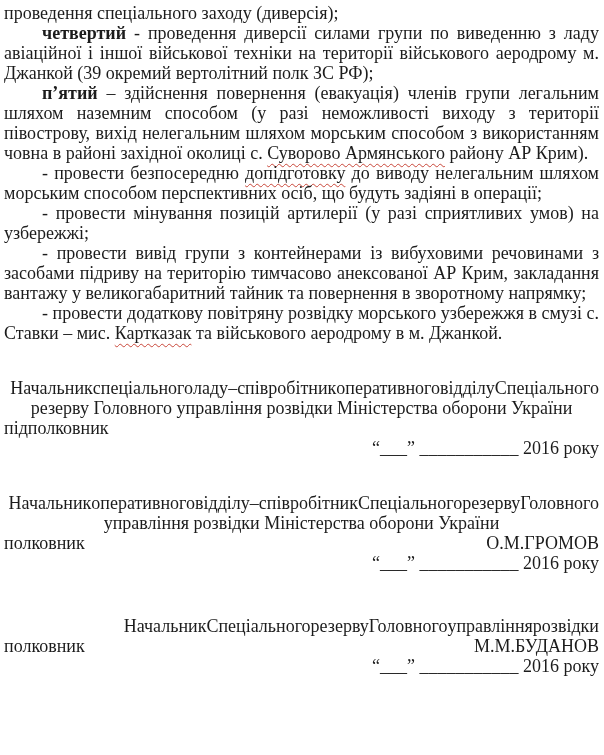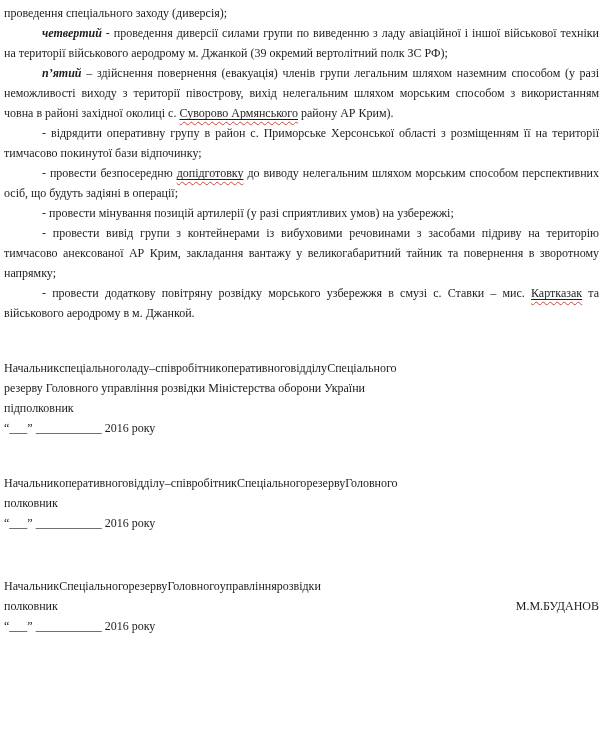--- a/index.html
+++ b/index.html
@@ -8,68 +8,66 @@
     --spell:#c9473a;
   }
   html,body{margin:0;padding:0;background:var(--bg);}
   .page{
     width:604px;
     min-height:755px;
     box-sizing:border-box;
     background:var(--bg);
     color:var(--text);
     font-family:"Liberation Serif","DejaVu Serif",serif;
-    font-size:12px;
+    font-size:18px;
     line-height:20px;
     padding:3px 5px 6px 4px;
     overflow:hidden;
   }
   .para{
     margin:0;
     text-align:justify;
   }
   .para.indent{text-indent:38px;}
-  .lead{font-weight:bold;font-style:italic;}
+  .lead{font-weight:bold;}
   .u-word{
-    text-decoration:underline;
     text-decoration-thickness:1px;
     text-underline-offset:2px;
   }
   .sp-wavy{
     text-decoration:underline wavy var(--spell);
     text-decoration-thickness:1px;
     text-underline-offset:4px;
     text-decoration-skip-ink:none;
   }
   .sig-block{margin:0;}
   .sig-block.b0{margin-top:35px;}
   .sig-block.b1{margin-top:35px;}
   .sig-block.b2{margin-top:43px;}
   .jline{
     display:flex;
-    justify-content:flex-start;
+    justify-content:flex-end;
   }
   .jline span{white-space:pre;}
-  .tline{text-align:left;}
+  .tline{text-align:center;}
   .rank-row{
     display:flex;
     justify-content:space-between;
     text-align:right;
   }
-  .date-line{text-align:left;white-space:pre;}
+  .date-line{text-align:right;white-space:pre;}
 </style>
 </head>
 <body>
 
 <div class="page">
   <div class="doc-body">
       <p class="para">проведення спеціального заходу (диверсія);</p>
       <p class="para indent"><b class="lead">четвертий</b> - проведення диверсії силами групи по виведенню з ладу авіаційної і іншої військової техніки на території військового аеродрому м. Джанкой (39 окремий вертолітний полк ЗС РФ);</p>
       <p class="para indent"><b class="lead">п’ятий</b> – здійснення повернення (евакуація) членів групи легальним шляхом наземним способом (у разі неможливості виходу з території півострову, вихід нелегальним шляхом морським способом з використанням човна в районі західної околиці с. <span class="u-word"><span class="sp-wavy">Суворово Армянського</span></span> району АР Крим).</p>
-      <p class="para indent">- відрядити оперативну групу в район с. Приморське Херсонської області з розміщенням її на території тимчасово покинутої бази відпочинку;</p>
       <p class="para indent">- провести безпосередню <span class="u-word"><span class="sp-wavy">допідготовку</span></span> до виводу нелегальним шляхом морським способом перспективних осіб, що будуть задіяні в операції;</p>
       <p class="para indent">- провести мінування позицій артилерії (у разі сприятливих умов) на узбережжі;</p>
       <p class="para indent">- провести вивід групи з контейнерами із вибуховими речовинами з засобами підриву на територію тимчасово анексованої АР Крим, закладання вантажу у великогабаритний тайник та повернення в зворотному напрямку;</p>
       <p class="para indent">- провести додаткову повітряну розвідку морського узбережжя в смузі с. Ставки – мис. <span class="u-word"><span class="sp-wavy">Картказак</span></span> та військового аеродрому в м. Джанкой.</p>
     </div>
   <div class="signatures">
       <div class="sig-block b0">
         <div class="jline">
           <span>Начальник</span>
           <span>спеціального</span>
@@ -90,22 +88,24 @@
         <div class="jline">
           <span>Начальник</span>
           <span>оперативного</span>
           <span>відділу</span>
           <span>–</span>
           <span>співробітник</span>
           <span>Спеціального</span>
           <span>резерву</span>
           <span>Головного</span>
         </div>
+        <div class="tline">управління розвідки Міністерства оборони України</div>
         <div class="rank-row">
           <span>полковник</span>
+          <span>О.М.ГРОМОВ</span>
         </div>
         <div class="date-line">“___” ___________ 2016 року</div>
       </div>
       <div class="sig-block b2">
         <div class="jline">
           <span>Начальник</span>
           <span>Спеціального</span>
           <span>резерву</span>
           <span>Головного</span>
           <span>управління</span>

